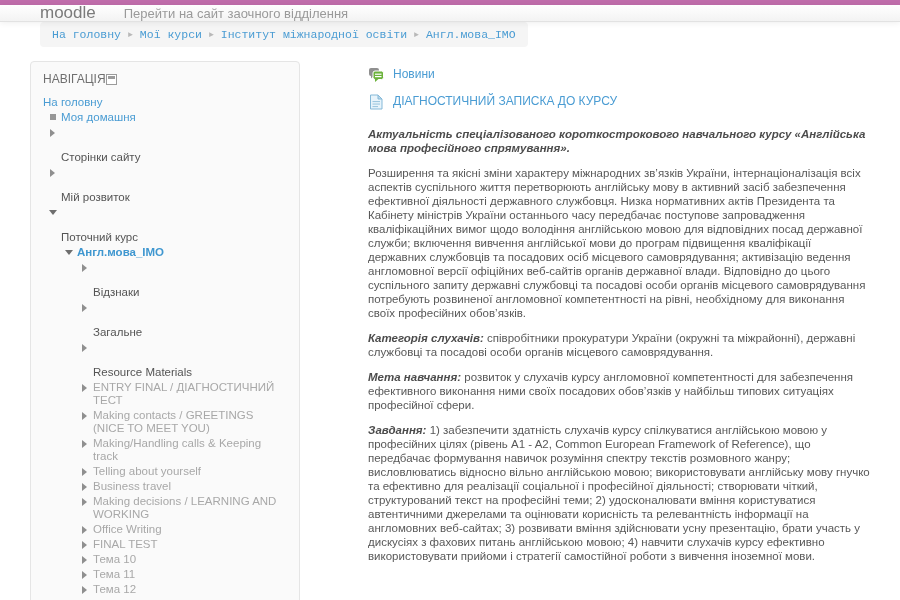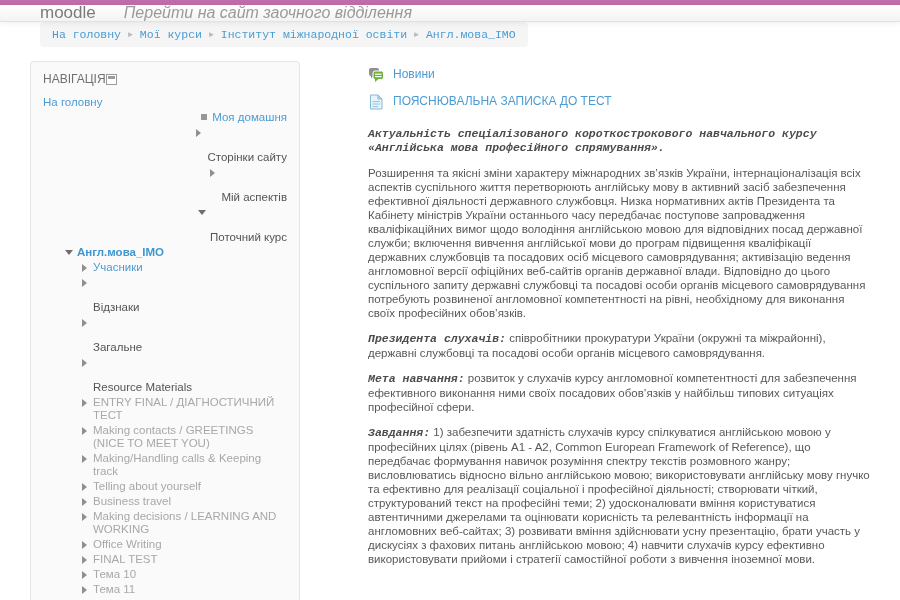--- a/index.html
+++ b/index.html
@@ -3,41 +3,41 @@
 <meta charset="utf-8">
 <style>
   * { margin:0; padding:0; box-sizing:border-box; }
   html,body { width:900px; height:600px; overflow:hidden; background:#fff;
     font-family:"Liberation Sans", sans-serif; }
   .top-strip { height:5px; background:#c06dab; }
   .navbar { height:17px; display:flex; align-items:center; padding-left:40px; gap:28px;
     background:linear-gradient(#ffffff,#f3f3f3); border-bottom:1px solid #e2e2e2;
     box-shadow:0 1px 6px rgba(0,0,0,.07); position:relative; z-index:2; }
   .logo { font-size:17px; color:#7b7b7b; text-decoration:none; }
-  .nav-link { font-size:16px; color:#9a9a9a; text-decoration:none;font-style:italic; }
+  .nav-link { font-size:13px; color:#9a9a9a; text-decoration:none; }
   .page { padding:0 30px; }
   h1.title { margin:17px 0 11px 10px; font-size:24px; font-weight:bold; color:#333; }
   .breadcrumb { display:inline-block; margin-left:10px; background:#f5f5f5;
     border-radius:4px; padding:6px 12px; font-size:11.5px;font-family:Liberation Mono, monospace; }
   .crumb { color:#4a9cd3; text-decoration:none; }
   .sep { color:#b8b8b8; font-size:8px; margin:0 7px; vertical-align:1px; }
   .layout { display:flex; margin-top:14px; align-items:flex-start; }
   .sidebar { width:270px; flex:none; }
   .block { background:#fafafa; border:1px solid #e5e5e5; border-radius:4px; }
   .nav-block { padding:10px 12px 12px; }
   .block-header { display:flex; align-items:center;
     color:#6f6f6f; font-size:12px; margin-bottom:9px; padding-right:2px; }
   .dock-icon { width:11px; height:11px; border:1px solid #9b9b9b; background:#fff;
     position:relative; display:inline-block; cursor:pointer; }
   .dock-icon::after { content:''; position:absolute; top:1px; left:1px; right:1px;
     height:3px; background:#9b9b9b; }
   .nav-item { display:flex; font-size:11.5px; line-height:13px; padding:1px 0;
     cursor:pointer; }
   .nav-item .bullet { flex:0 0 12px; position:relative; }
-  .lvl0 { padding-left:0; } .lvl1 { padding-left:6px;justify-content:flex-end; }
+  .lvl0 { padding-left:0; } .lvl1 { padding-left:6px; }
   .lvl2 { padding-left:22px; } .lvl3 { padding-left:38px; }
   .bullet.collapsed::before { content:''; position:absolute; top:3px; left:1px;
     width:0; height:0; border-left:5px solid #8f8f8f;
     border-top:4px solid transparent; border-bottom:4px solid transparent; }
   .bullet.expanded::before { content:''; position:absolute; top:4px; left:0;
     width:0; height:0; border-top:5px solid #6e6e6e;
     border-left:4px solid transparent; border-right:4px solid transparent; }
   .bullet.square::before { content:''; position:absolute; top:3px; left:1px;
     width:6px; height:6px; background:#979797; }
   .bullet.none { flex:0 0 0; }
@@ -45,21 +45,21 @@
   .nav-item.link-bold .label { color:#3f97d0; font-weight:bold; }
   .nav-item.dark .label { color:#545454;margin-top:25px; }
   .nav-item.dim .label { color:#a8a8a8; }
   .main { flex:1; margin-left:28px; padding-left:40px; }
   .activity { display:flex; align-items:flex-start; gap:9px; margin:6px 0 11px; }
   .activity-icon { width:16px; height:16px; flex:none; }
   .activity-link { color:#4a9cd3; font-size:12px; text-decoration:none; cursor:pointer; }
   #course-paragraphs { margin-top:17px; max-width:512px; font-size:11.5px;
     line-height:14px; color:#585858; }
   .para { margin-bottom:11px; }
-  .lead, .lead-all { font-weight:bold; font-style:italic; color:#4c4c4c;font-family:Liberation Mono, monospace; }
+  .lead, .lead-all { font-weight:bold; font-style:italic; color:#4c4c4c; }
 </style>
 </head>
 <body>
 
 <div class="top-strip"></div>
 
 <div class="navbar">
   <a class="logo">moodle</a>
   <a class="nav-link">Перейти на сайт заочного відділення</a>
 </div>
@@ -86,33 +86,29 @@
             <div class="nav-item lvl1 link">
               <span class="bullet square"></span>
               <span class="label">Моя домашня</span>
             </div>
             <div class="nav-item lvl1 dark">
               <span class="bullet collapsed"></span>
               <span class="label">Сторінки сайту</span>
             </div>
             <div class="nav-item lvl1 dark">
               <span class="bullet collapsed"></span>
-              <span class="label">Мій аспектів</span>
+              <span class="label">Мій розвиток</span>
             </div>
             <div class="nav-item lvl1 dark">
               <span class="bullet expanded"></span>
               <span class="label">Поточний курс</span>
             </div>
             <div class="nav-item lvl2 link-bold">
               <span class="bullet expanded"></span>
               <span class="label">Англ.мова_IMO</span>
-            </div>
-            <div class="nav-item lvl3 link">
-              <span class="bullet collapsed"></span>
-              <span class="label">Учасники</span>
             </div>
             <div class="nav-item lvl3 dark">
               <span class="bullet collapsed"></span>
               <span class="label">Відзнаки</span>
             </div>
             <div class="nav-item lvl3 dark">
               <span class="bullet collapsed"></span>
               <span class="label">Загальне</span>
             </div>
             <div class="nav-item lvl3 dark">
@@ -202,26 +198,26 @@
       </div>
 
       <div class="activity">
         <svg class="activity-icon" viewBox="0 0 16 16">
           <path d="M2.5 1 H10 L14 5 V15 H2.5 Z" fill="#e8f4fb" stroke="#85b9d8"></path>
           <path d="M10 1 L10 5 H14 Z" fill="#bcd9ec" stroke="#85b9d8"></path>
           <rect x="4.5" y="7" width="7.5" height="1.1" fill="#9ec8e0"></rect>
           <rect x="4.5" y="9.5" width="7.5" height="1.1" fill="#9ec8e0"></rect>
           <rect x="4.5" y="12" width="5.5" height="1.1" fill="#9ec8e0"></rect>
         </svg>
-        <a class="activity-link">ПОЯСНЮВАЛЬНА ЗАПИСКА ДО ТЕСТ</a>
+        <a class="activity-link">ДІАГНОСТИЧНИЙ ЗАПИСКА ДО КУРСУ</a>
       </div>
 
       <div id="course-paragraphs">
           <p class="para lead-all">Актуальність спеціалізованого короткострокового навчального курсу «Англійська мова професійного спрямування».</p>
           <p class="para">Розширення та якісні зміни характеру міжнародних зв’язків України, інтернаціоналізація всіх аспектів суспільного життя перетворюють англійську мову в активний засіб забезпечення ефективної діяльності державного службовця. Низка нормативних актів Президента та Кабінету міністрів України останнього часу передбачає поступове запровадження кваліфікаційних вимог щодо володіння англійською мовою для відповідних посад державної служби; включення вивчення англійської мови до програм підвищення кваліфікації державних службовців та посадових осіб місцевого самоврядування; активізацію ведення англомовної версії офіційних веб-сайтів органів державної влади. Відповідно до цього суспільного запиту державні службовці та посадові особи органів місцевого самоврядування потребують розвиненої англомовної компетентності на рівні, необхідному для виконання своїх професійних обов’язків.</p>
-          <p class="para"><span class="lead">Президента слухачів:</span> співробітники прокуратури України (окружні та міжрайонні), державні службовці та посадові особи органів місцевого самоврядування.</p>
+          <p class="para"><span class="lead">Категорія слухачів:</span> співробітники прокуратури України (окружні та міжрайонні), державні службовці та посадові особи органів місцевого самоврядування.</p>
           <p class="para"><span class="lead">Мета навчання:</span> розвиток у слухачів курсу англомовної компетентності для забезпечення ефективного виконання ними своїх посадових обов’язків у найбільш типових ситуаціях професійної сфери.</p>
           <p class="para"><span class="lead">Завдання:</span> 1) забезпечити здатність слухачів курсу спілкуватися англійською мовою у професійних цілях (рівень A1 - A2, Common European Framework of Reference), що передбачає формування навичок розуміння спектру текстів розмовного жанру; висловлюватись відносно вільно англійською мовою; використовувати англійську мову гнучко та ефективно для реалізації соціальної і професійної діяльності; створювати чіткий, структурований текст на професійні теми; 2) удосконалювати вміння користуватися автентичними джерелами та оцінювати корисність та релевантність інформації на англомовних веб-сайтах; 3) розвивати вміння здійснювати усну презентацію, брати участь у дискусіях з фахових питань англійською мовою; 4) навчити слухачів курсу ефективно використовувати прийоми і стратегії самостійної роботи з вивчення іноземної мови.</p>
         </div>
     </main>
 
   </div>
 </div>
 
 </body></html>

